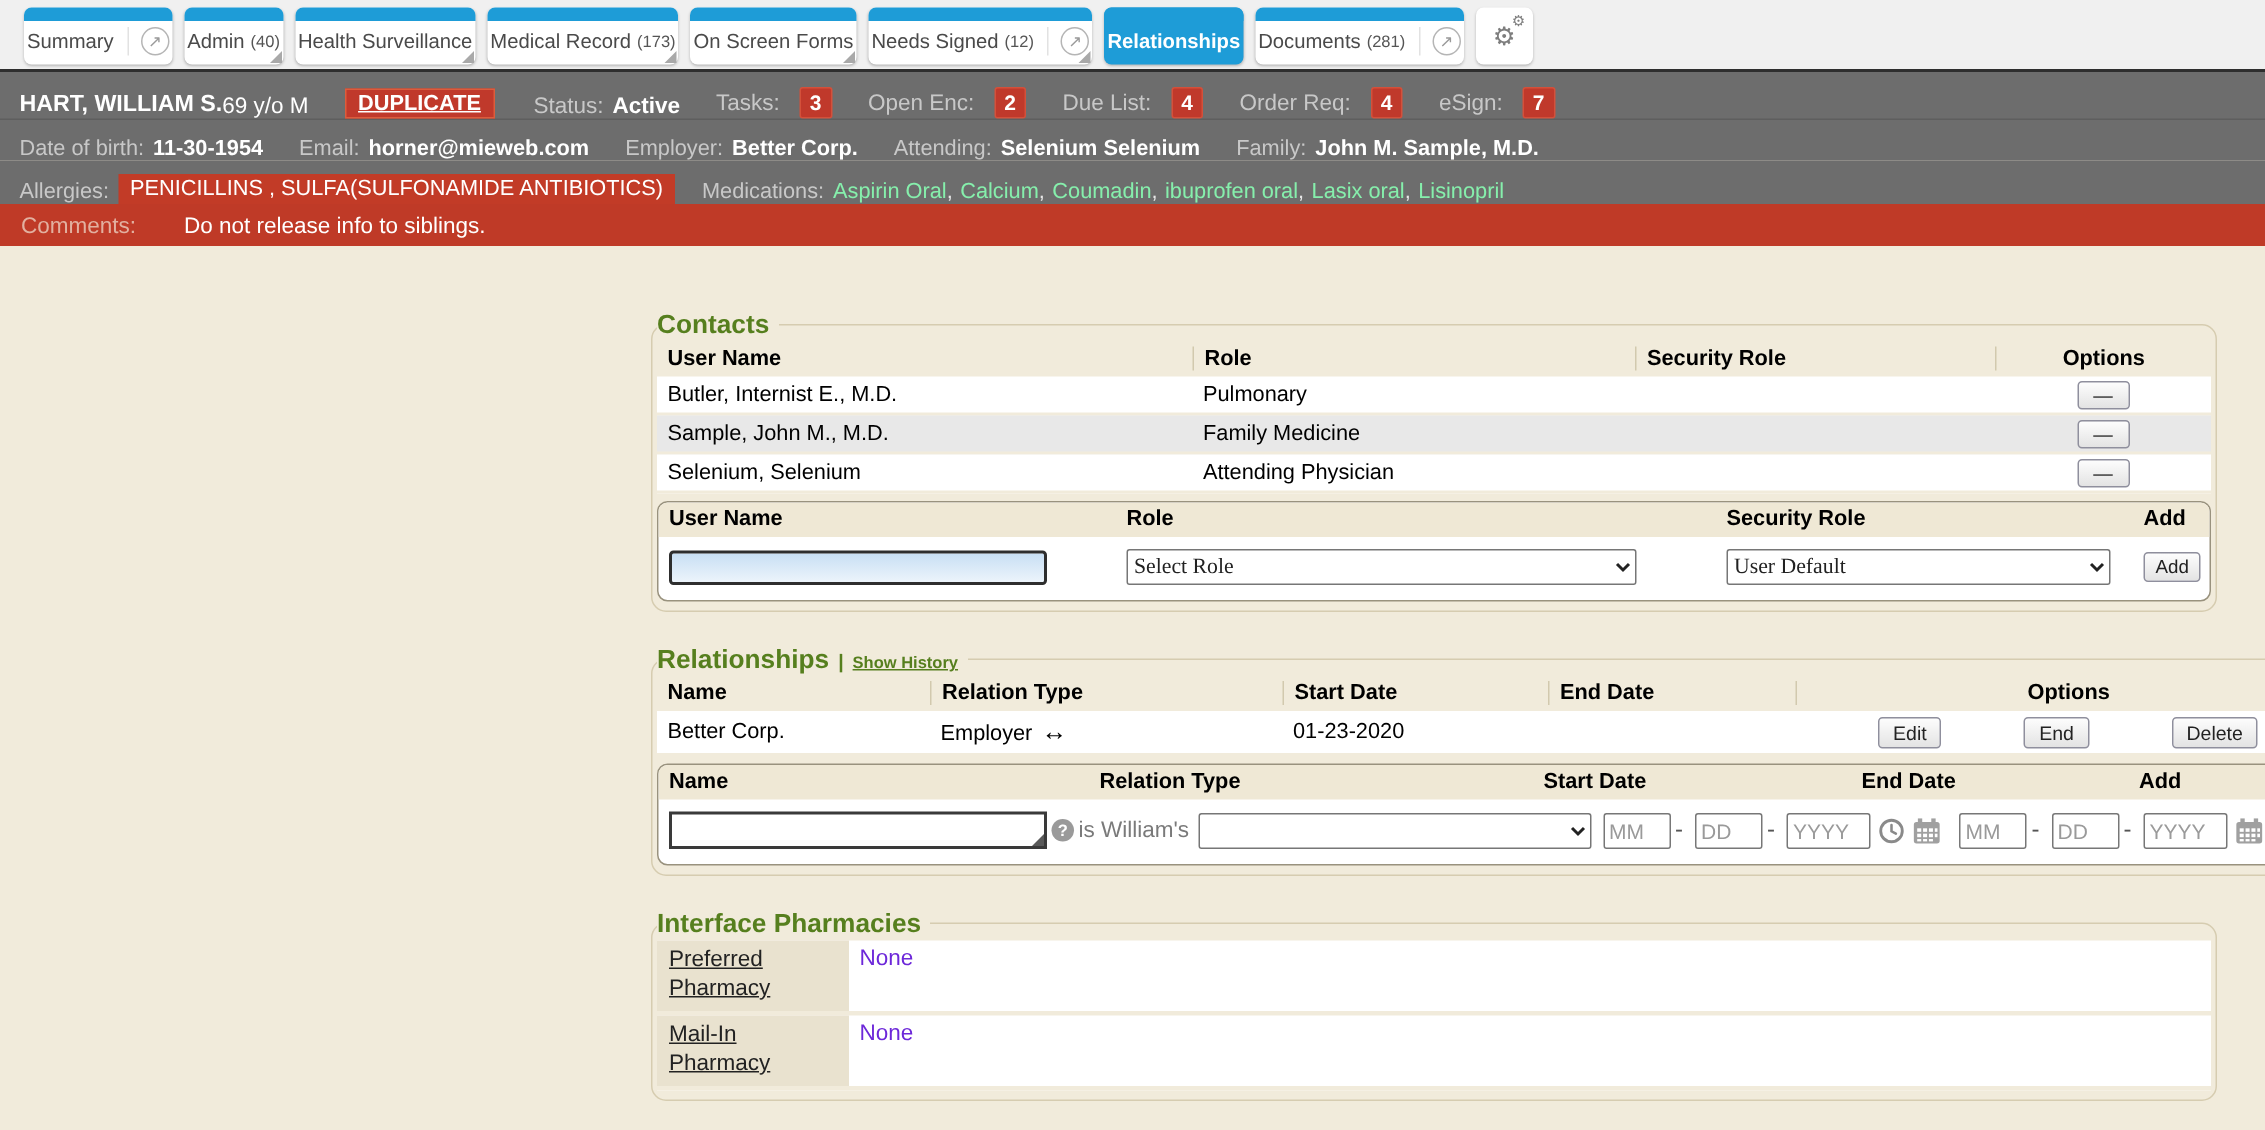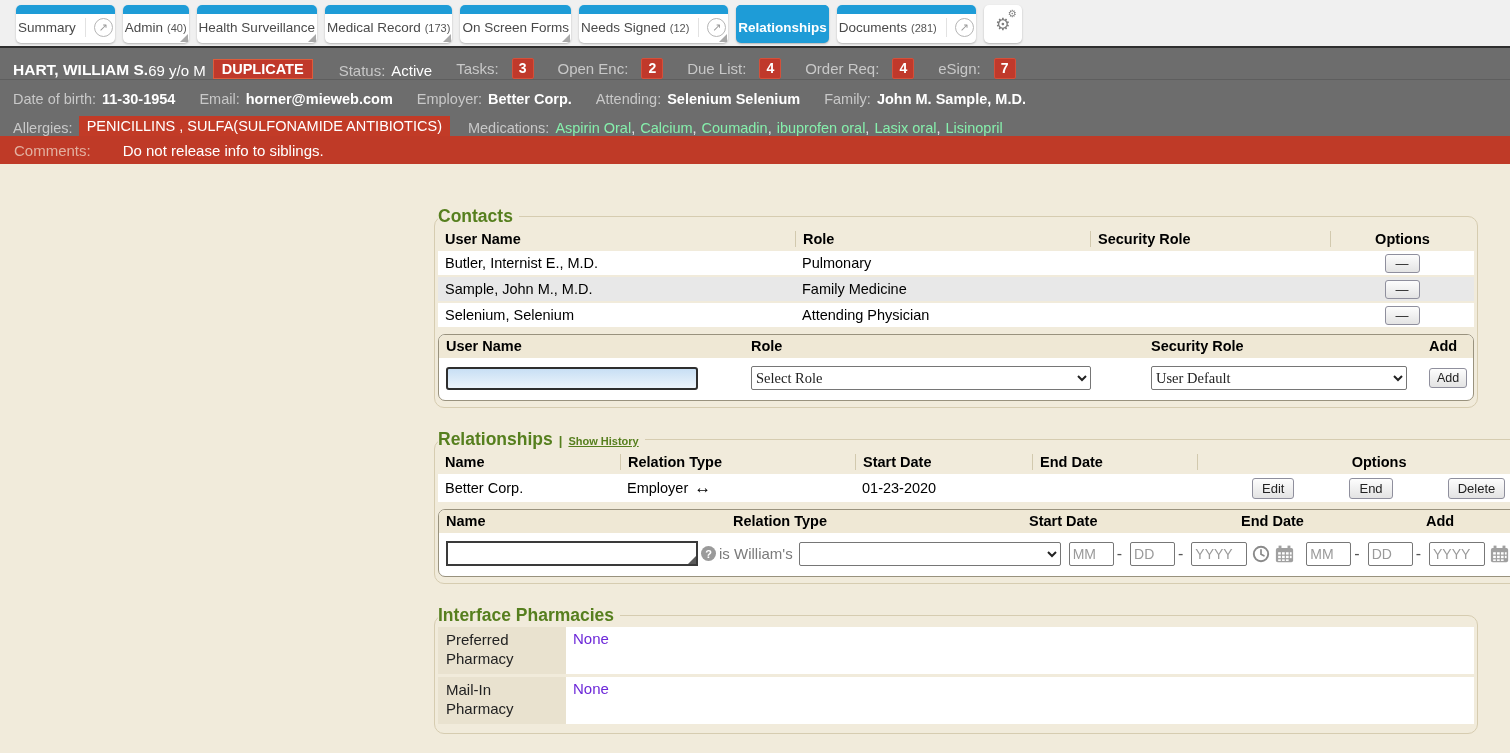--- a/index.html
+++ b/index.html
@@ -21,21 +21,21 @@
 
 .hdr{background:#6d6d6d;color:#fff;display:flex;align-items:flex-end;padding:0 13px;font-size:14.5px}
 .hdr1{height:32px;border-bottom:1px solid #5e5e5e;font-size:15px}
 .hdr2{height:27px}
 .hdr3{height:29px}
 .grp{display:flex;align-items:center;margin-right:24px;white-space:nowrap}
 .lbl{color:#c8c8c8;margin-right:6px}
 .val{font-weight:bold}
 .pname{font-weight:bold;font-size:15.5px}
 .agesex{}
-.dup{background:#c0392b;border:1px solid #dd5c3c;color:#fff;font-weight:bold;padding:1px 8px;font-size:14.5px;margin-left:7px;cursor:pointer}
+.dup{background:#c0392b;border:1px solid #dd5c3c;color:#fff;font-weight:bold;text-decoration:underline;padding:1px 8px;font-size:14.5px;margin-left:24px;cursor:pointer}
 .badge{background:#c0392b;border:1px solid #d4503a;border-radius:2px;color:#fff;font-weight:bold;padding:0 6px;margin-left:7px;font-size:14px;line-height:19px}
 .alg{background:#c23b27;color:#fff;padding:2px 8px;font-size:14.5px;margin-right:18px;white-space:nowrap}
 .med{color:#86efac}
 .medsep{color:#e8e8e8;margin-right:5px}
 .comments{background:#bf3a27;height:28px;display:flex;align-items:center;padding:0 14px;font-size:15px;color:#fff}
 .clbl{color:#e2b0a0;margin-right:32px}
 
 
 .content{padding:42px 32px 0 434px}
 fieldset{border:1px solid #d6ccb0;border-radius:10px;padding:1px 3px 6px;margin-bottom:21px}
@@ -93,21 +93,21 @@
 .din{width:45px;height:24px;border:1px solid #777;border-radius:2px;padding:0 3px;font-size:14px;color:#222;margin-left:8px}
 .din::placeholder{color:#9a9a9a}
 .dyear{width:56px}
 .dsep{color:#555;margin-left:3px}
 .icobtn{display:inline-flex;align-items:center;margin-left:5px;cursor:pointer}
 
 
 .pharm{background:#fff;font-size:15px}
 .prow{display:flex;border-bottom:3px solid #f1ebdb;min-height:43px}
 .plabel{width:128px;background:#e9e2cf;padding:3px 8px 6px;line-height:19px}
-.plink{color:#222;cursor:pointer}
+.plink{color:#222;text-decoration:underline;cursor:pointer}
 .pval{flex:1;padding:3px 7px;color:#6d28d9}
 </style>
 </head>
 <body>
 
 <div class="tabbar">
   <div class="tab">
     <span>Summary</span>
     <span class="circwrap">
         <span class="circ">↗</span>
@@ -149,21 +149,21 @@
     <span class="gear-small">⚙</span>
   </div>
 </div>
 
 <div class="hdr hdr1">
   <span class="pname">HART, WILLIAM S.</span>
   <span class="agesex">69 y/o M</span>
   <span class="dup">DUPLICATE</span>
   <span class="grp" style="margin-left:26px">
     <span class="lbl">Status:</span>
-    <span style="font-weight:400">Active</span>
+    <span style="font-weight:700">Active</span>
   </span>
   <span class="grp">
     <span class="lbl">Tasks:</span>
     <span class="badge">3</span>
   </span>
   <span class="grp">
     <span class="lbl">Open Enc:</span>
     <span class="badge">2</span>
   </span>
   <span class="grp">

